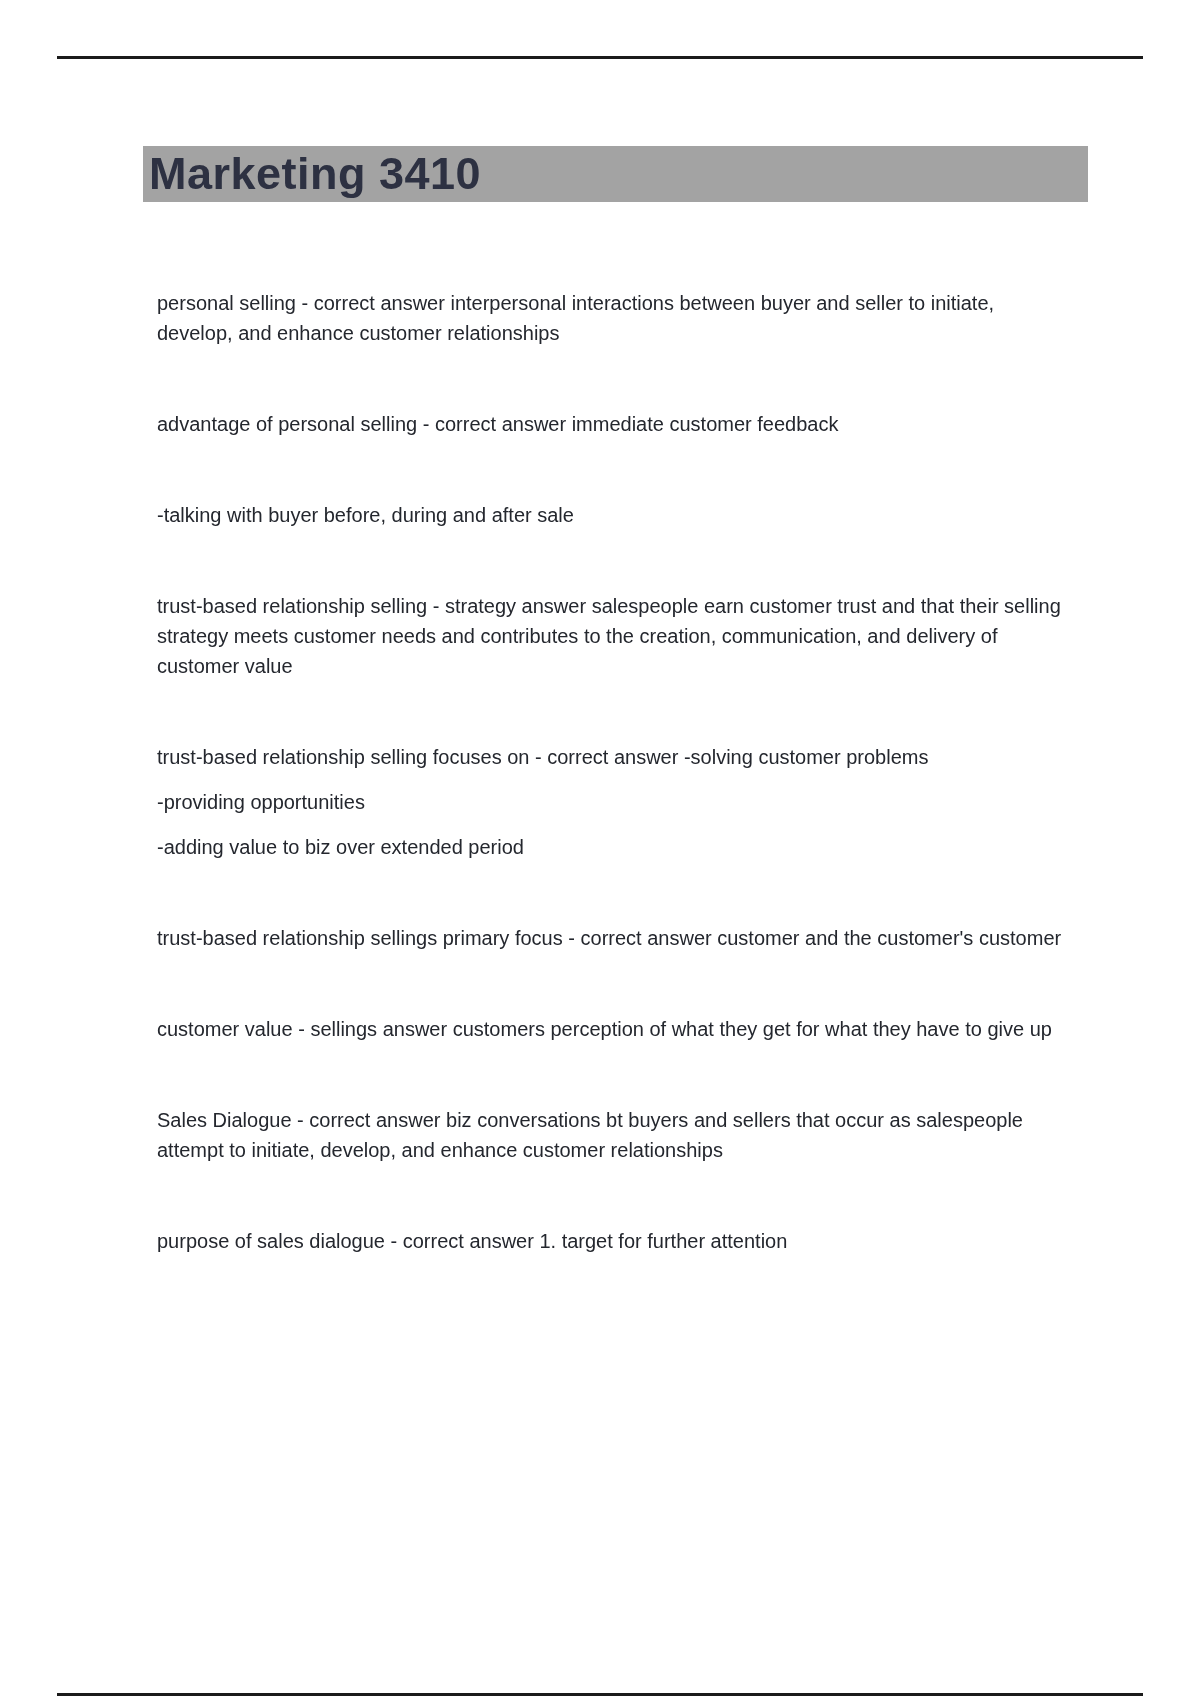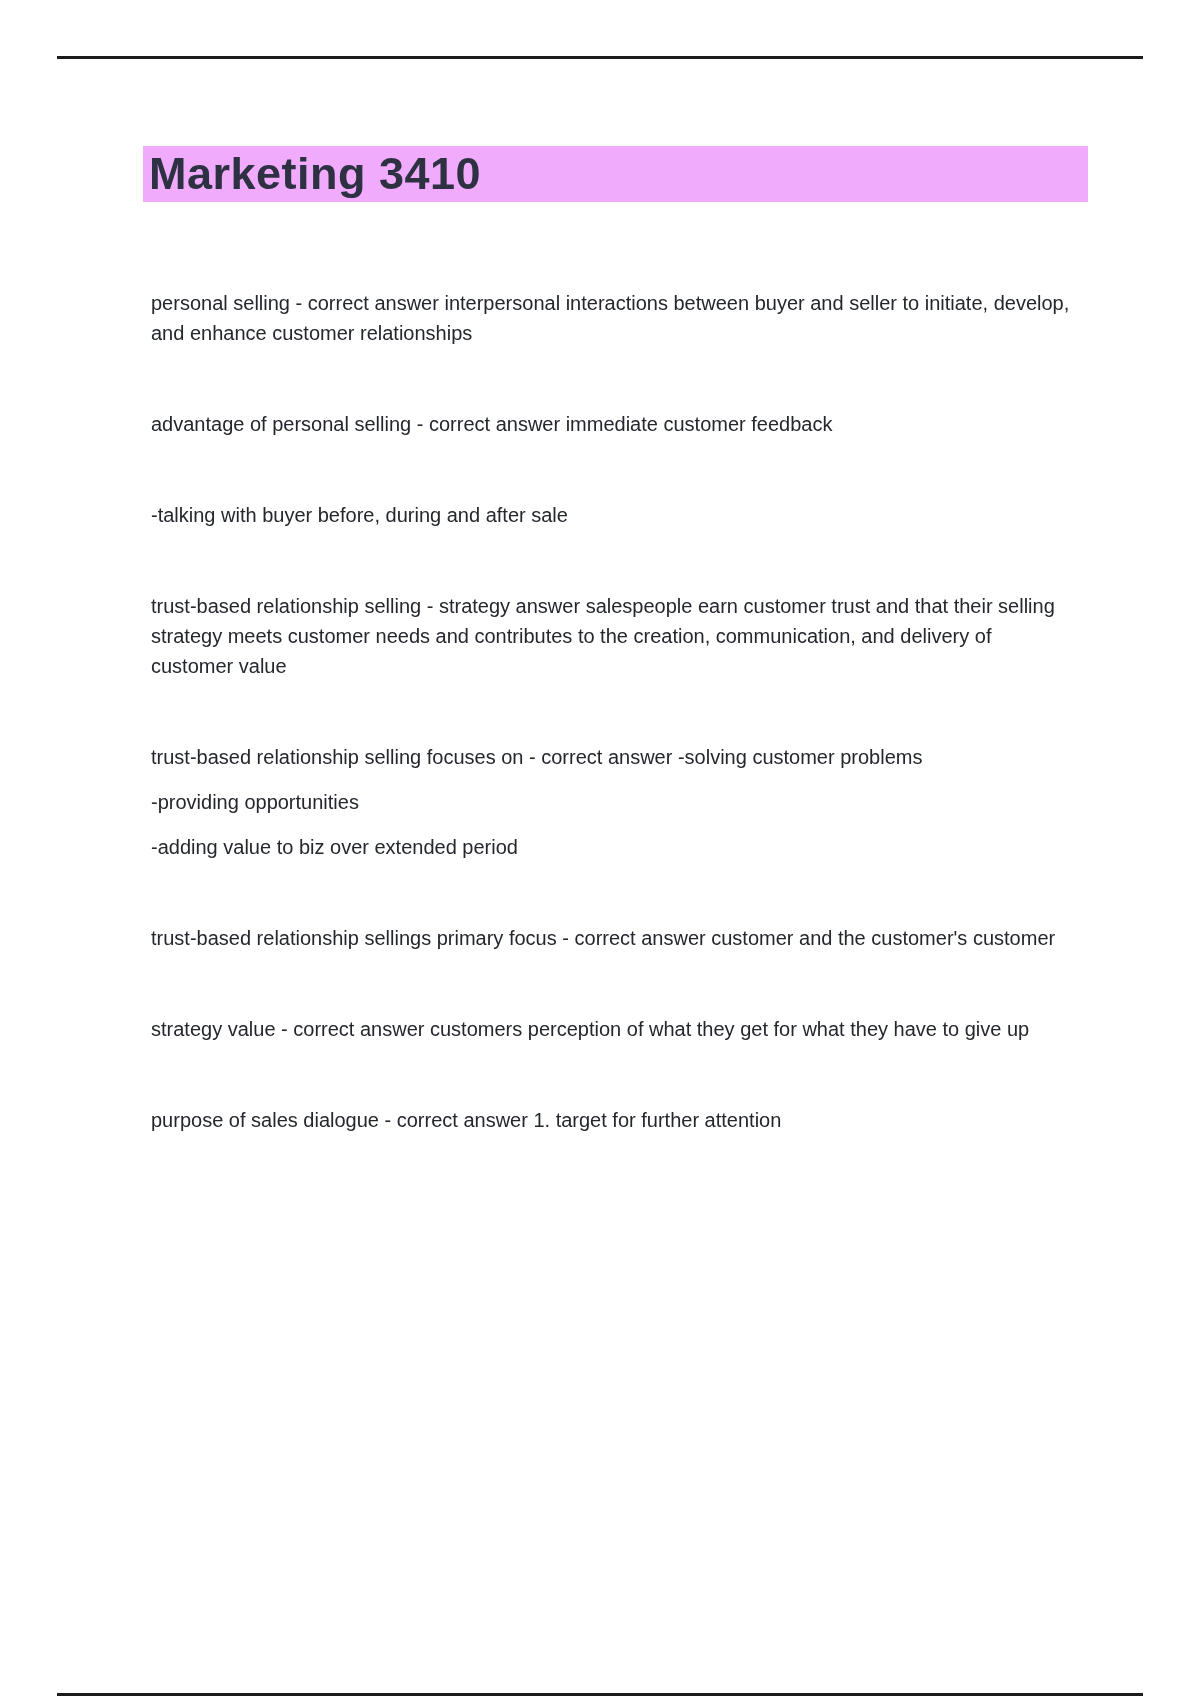--- a/index.html
+++ b/index.html
@@ -24,21 +24,21 @@
   }
   .rule-top { top: 56px; }
   .rule-bottom { top: 1693px; }
   .content {
     position: absolute;
     left: 143px;
     top: 146px;
     width: 945px;
   }
   .title-bar {
-    background: #f0abfc;
+    background: #a3a3a3;
     height: 56px;
     width: 945px;
     display: flex;
     align-items: center;
   }
   .title {
     margin: 0;
     padding-left: 6px;
     font-size: 45px;
     font-weight: bold;
@@ -47,21 +47,21 @@
     white-space: nowrap;
   }
   .doc-body {
     margin-top: 86px;
     width: 940px;
     color: #24272e;
     font-size: 20px;
     line-height: 30px;
   }
   .para {
-    margin: 8px;
+    margin: 14px;
   }
   .para.entry { margin-top: 61px; }
   .para.entry.first { margin-top: 0; }
   .para.sub { margin-top: 15px; }
 </style>
 </head>
 <body>
 
 <div class="page">
   <div class="rule rule-top"></div>
@@ -73,19 +73,20 @@
 
     <div class="doc-body">
       <p class="para entry first">personal selling - correct answer interpersonal interactions between buyer and seller to initiate, develop, and enhance customer relationships</p>
       <p class="para entry">advantage of personal selling - correct answer immediate customer feedback</p>
       <p class="para entry">-talking with buyer before, during and after sale</p>
       <p class="para entry">trust-based relationship selling - strategy answer salespeople earn customer trust and that their selling strategy meets customer needs and contributes to the creation, communication, and delivery of customer value</p>
       <p class="para entry">trust-based relationship selling focuses on - correct answer -solving customer problems</p>
       <p class="para sub">-providing opportunities</p>
       <p class="para sub">-adding value to biz over extended period</p>
       <p class="para entry">trust-based relationship sellings primary focus - correct answer customer and the customer's customer</p>
-      <p class="para entry">strategy value - correct answer customers perception of what they get for what they have to give up</p>
+      <p class="para entry">customer value - sellings answer customers perception of what they get for what they have to give up</p>
+      <p class="para entry">Sales Dialogue - correct answer biz conversations bt buyers and sellers that occur as salespeople attempt to initiate, develop, and enhance customer relationships</p>
       <p class="para entry">purpose of sales dialogue - correct answer 1. target for further attention</p>
     </div>
   </div>
 
   <div class="rule rule-bottom"></div>
 </div>
 
 </body></html>

